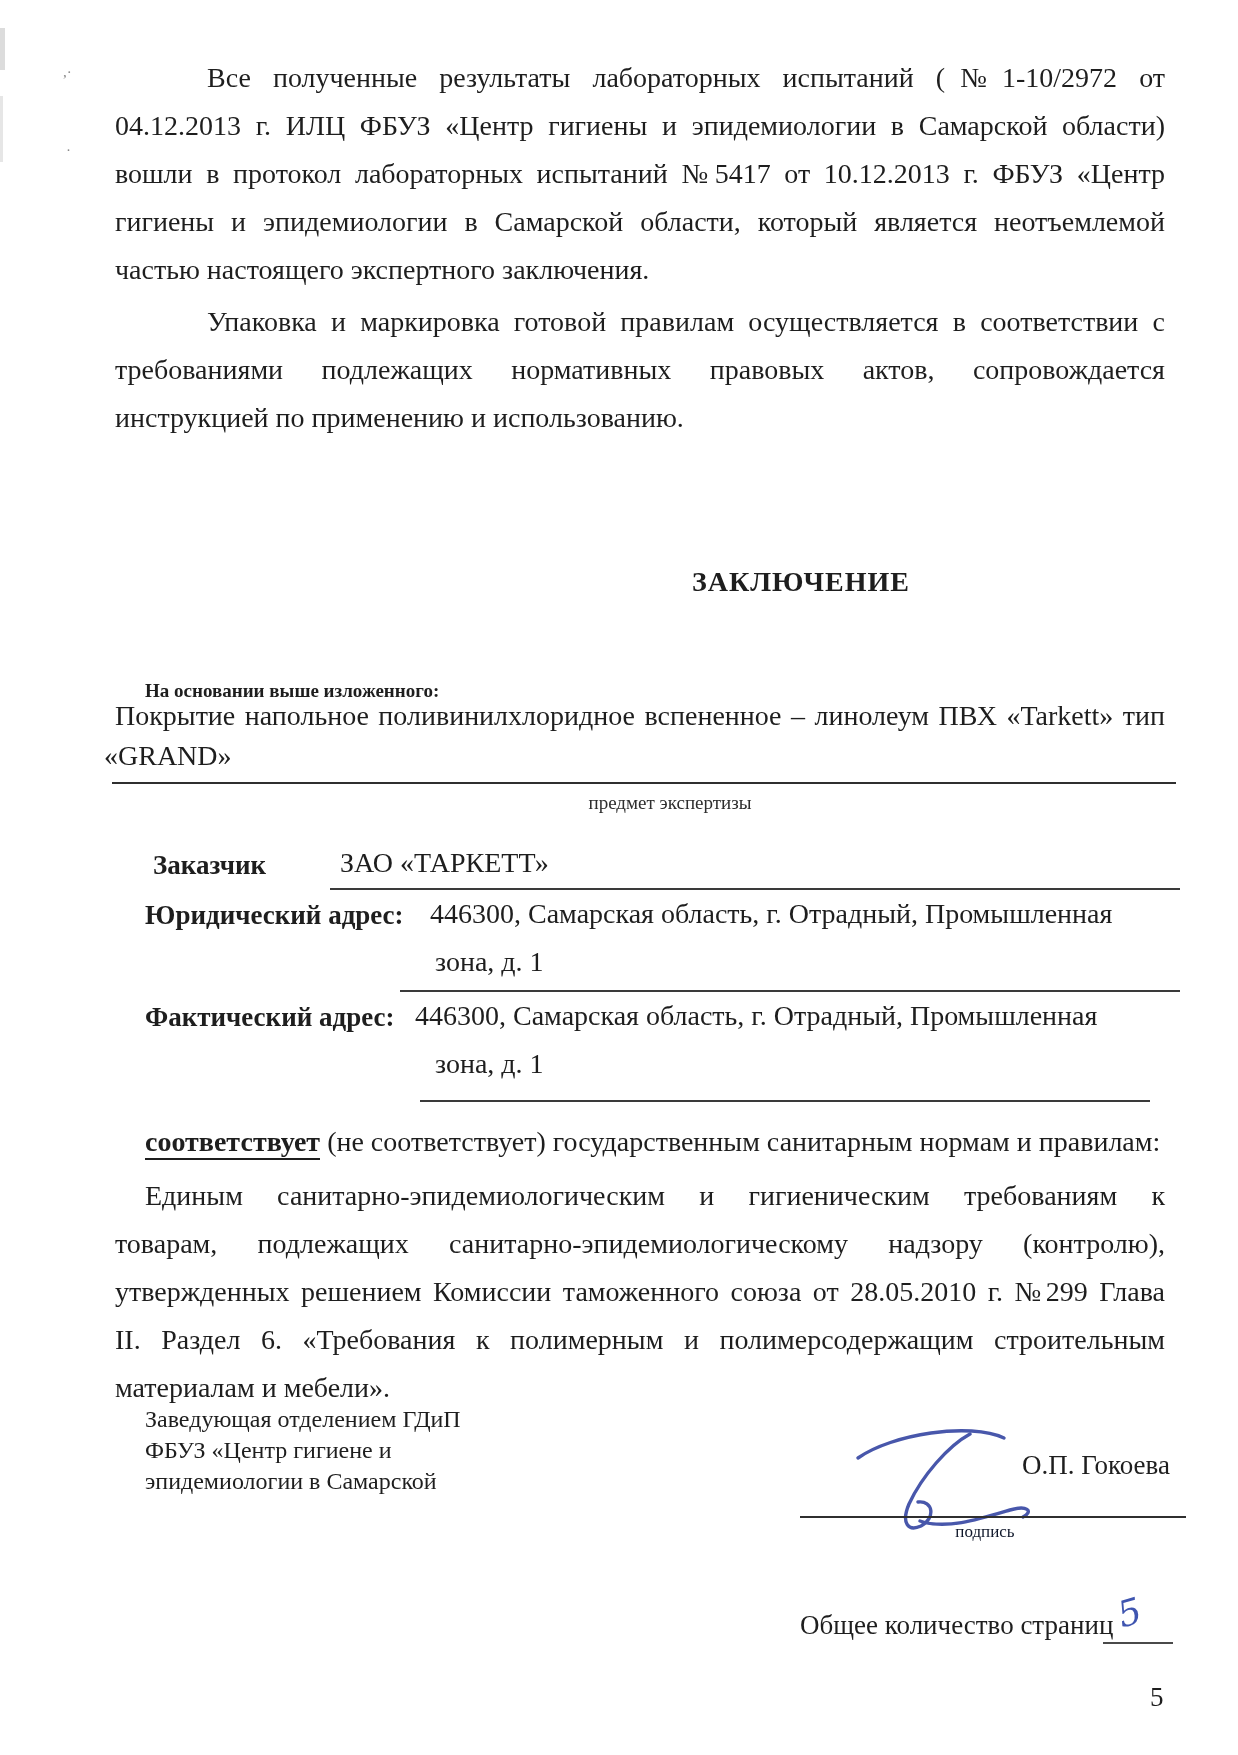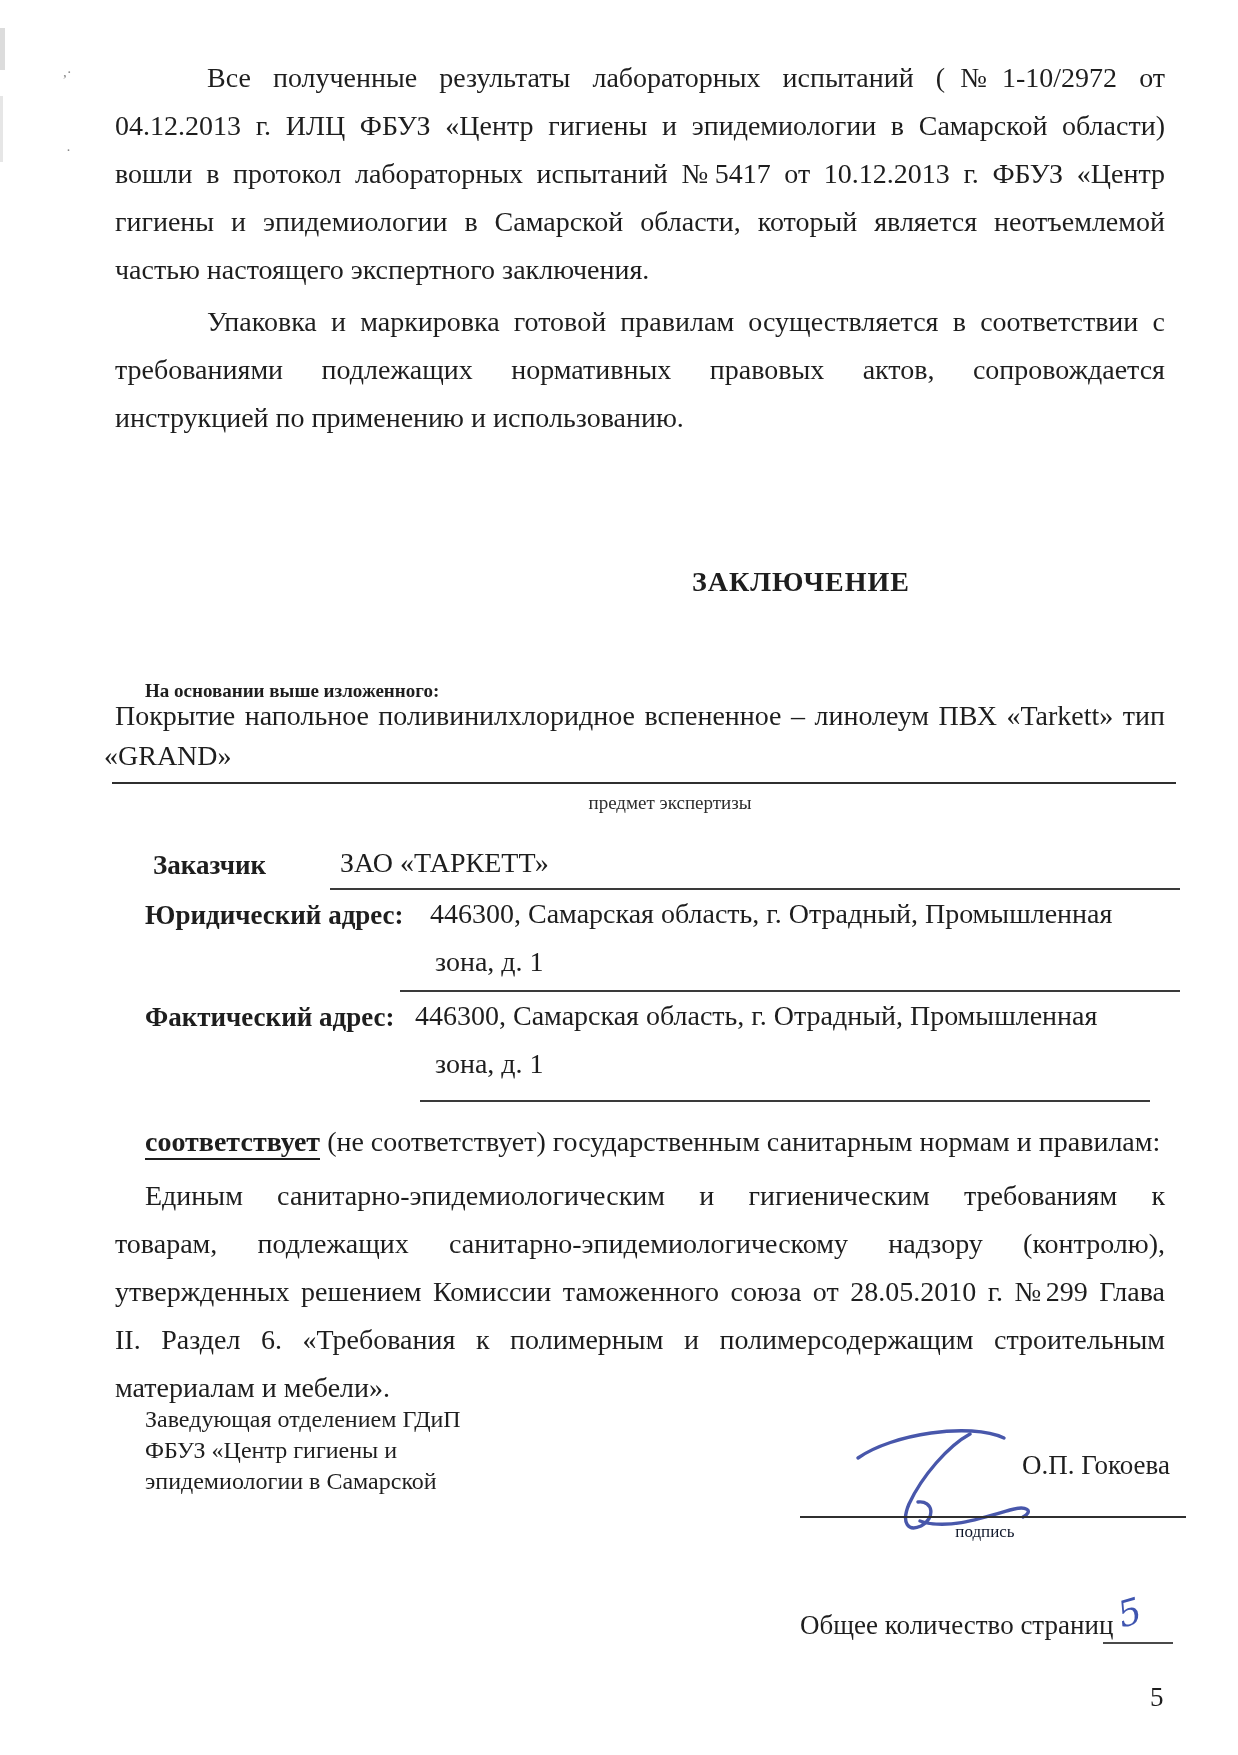--- a/index.html
+++ b/index.html
@@ -89,21 +89,21 @@
   <div class="abs" style="left:115px;top:1172px;width:1050px;font-family:Liberation Serif, serif;">
     <div class="ln j ind2">Единым санитарно-эпидемиологическим и гигиеническим требованиям к</div>
     <div class="ln j">товарам, подлежащих санитарно-эпидемиологическому надзору (контролю),</div>
     <div class="ln j">утвержденных решением Комиссии таможенного союза от 28.05.2010 г. №299 Глава</div>
     <div class="ln j">II. Раздел 6. «Требования к полимерным и полимерсодержащим строительным</div>
     <div class="ln">материалам и мебели».</div>
   </div>
 
   <div class="abs smallblock" style="left:145px;top:1404px;width:540px;">
     <div>Заведующая  отделением ГДиП</div>
-    <div>ФБУЗ «Центр гигиены и</div>
+    <div>ФБУЗ «Центр гигиене и</div>
     <div>эпидемиологии в Самарской</div>
   </div>
 
   <svg class="abs" style="left:852px;top:1418px;" width="225" height="118" viewBox="0 0 225 118">
     <g fill="none" stroke="#4857ab" stroke-width="3.4" stroke-linecap="round">
       <path d="M6,40 C40,16 118,4 152,20"></path>
       <path d="M118,16 C96,28 70,58 57,86 C49,105 56,114 69,108 C84,100 81,82 66,84"></path>
       <path d="M68,103 C94,112 128,101 158,92 C175,87 182,93 171,99"></path>
     </g>
   </svg>

